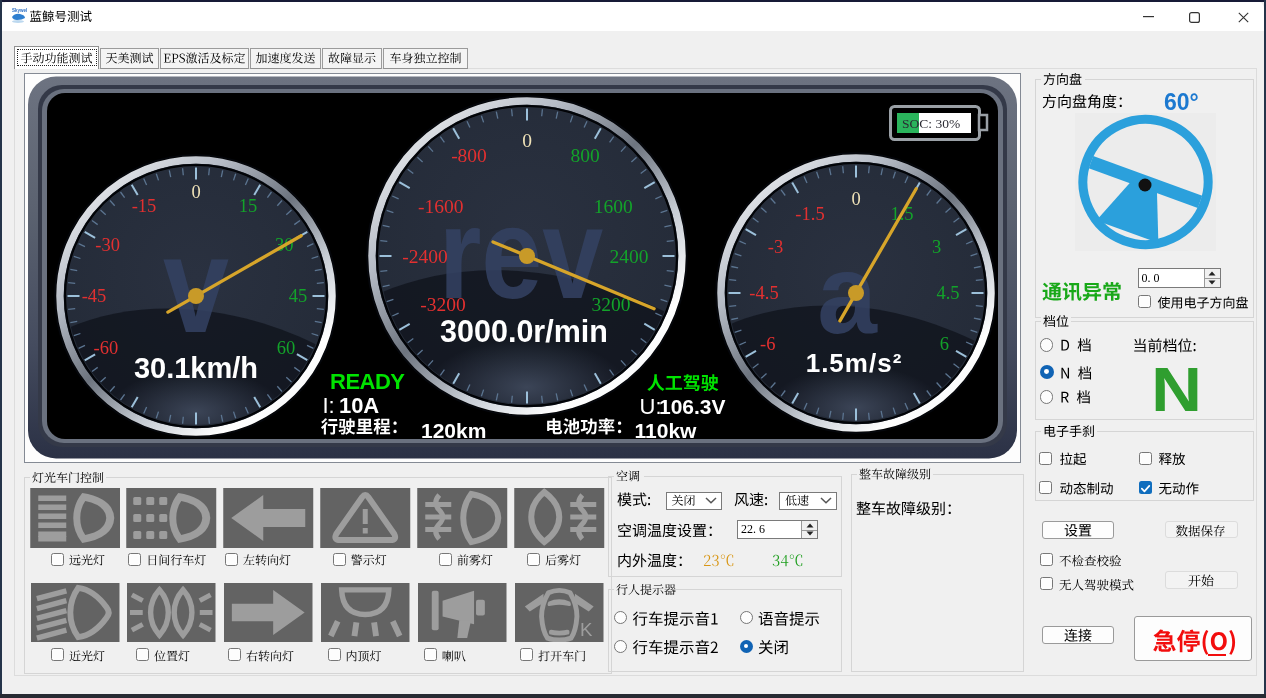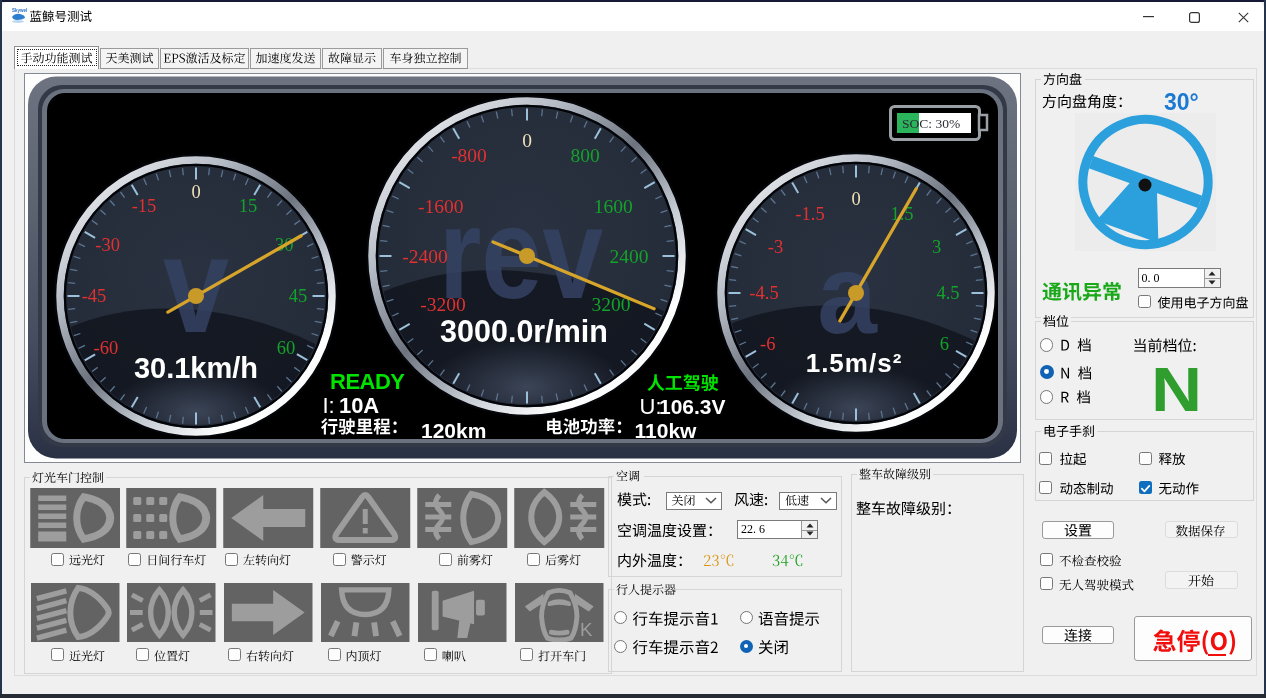--- a/index.html
+++ b/index.html
@@ -321,21 +321,21 @@
     <text x="306" y="315.5" font-family="Liberation Sans" font-weight="bold" font-size="22" letter-spacing="-0.5" fill="#00e400">READY</text>
     <text x="298.5" y="339.5" font-family="Liberation Sans" font-size="22" fill="#ffffff">I:</text>
     <text x="314.9" y="339.5" font-family="Liberation Sans" font-weight="bold" font-size="22" fill="#ffffff">10A</text>
     <text x="615.5" y="340.5" font-family="Liberation Sans" font-size="22" fill="#ffffff">U:</text>
     <text x="635" y="340.5" font-family="Liberation Sans" font-weight="bold" font-size="21" fill="#ffffff">106.3V</text>
     <text x="397" y="365" font-family="Liberation Sans" font-weight="bold" font-size="21" fill="#ffffff">120km</text>
     <text x="610.5" y="365" font-family="Liberation Sans" font-weight="bold" font-size="21" fill="#ffffff">110kw</text>
   </svg>
 <div style="position:absolute;left:1035px;top:79px;width:216.5px;height:237px;border:1px solid #d5d5d5;"></div>
 <div style="position:absolute;left:1041px;top:74px;width:44px;height:10px;background:#f0f0f0;"></div>
-<div style="position:absolute;left:1164px;top:90.5px;font-family:'Liberation Sans';font-weight:bold;font-size:23px;color:#1c79d0;line-height:23px;">30°</div>
+<div style="position:absolute;left:1164px;top:90.5px;font-family:'Liberation Sans';font-weight:bold;font-size:23px;color:#1c79d0;line-height:23px;">60°</div>
 <div style="position:absolute;left:1075px;top:113px;width:141px;height:138px;background:#ececec;"></div>
 <svg style="position:absolute;left:1075px;top:113px" width="141" height="138" viewBox="0 0 141 138">
     <g transform="translate(70.5,69) rotate(20)">
       <circle r="62.5" fill="none" stroke="#2ba0dc" stroke-width="9"></circle>
       <rect x="-58" y="-6.5" width="116" height="13" fill="#2ba0dc"></rect>
       <path d="M-14,5 L14,5 L33,53 L-33,53 Z" fill="#2ba0dc"></path>
     </g>
     <circle cx="70" cy="72" r="6.5" fill="#111"></circle>
   </svg>
 <div style="position:absolute;left:1137.5px;top:267.5px;width:83px;height:20px;background:#fff;border:1px solid #7a7a7a;box-sizing:border-box;"></div>

